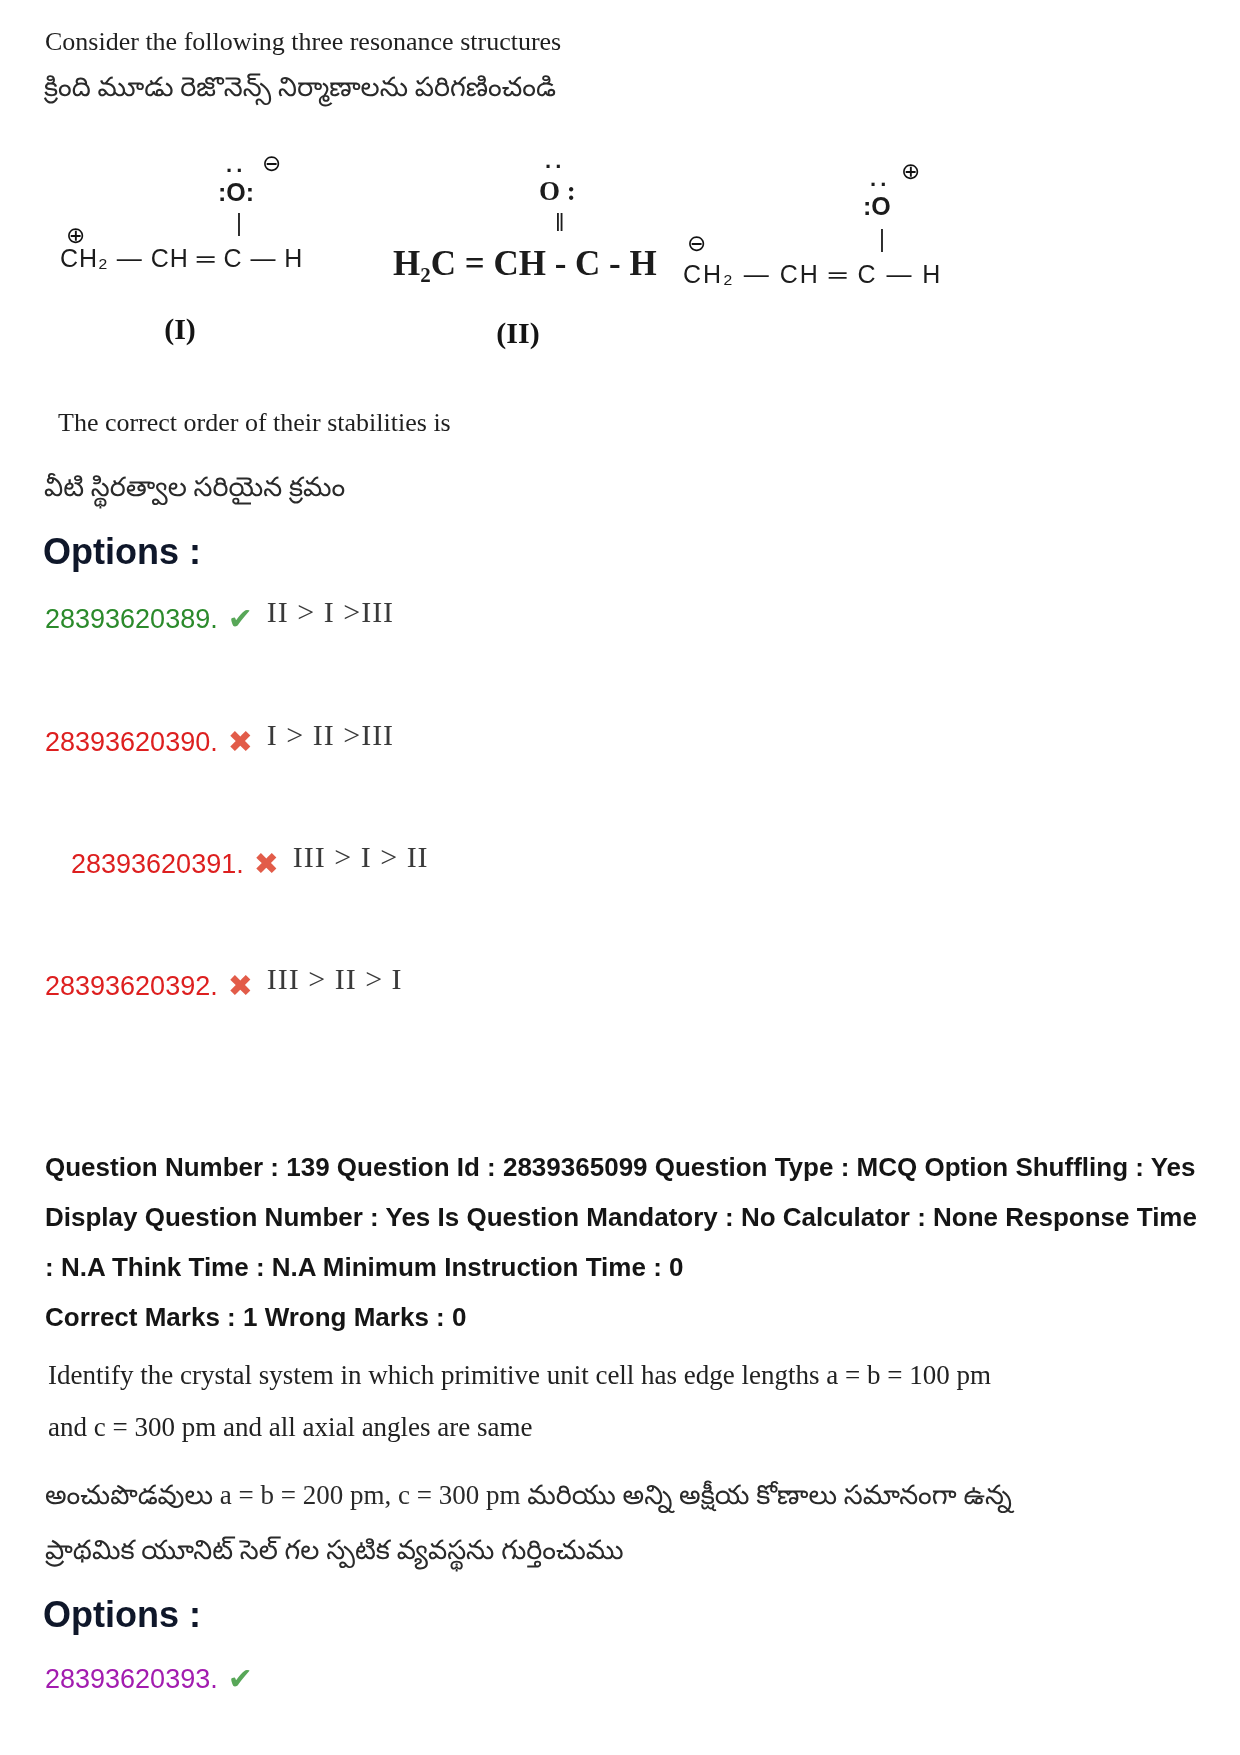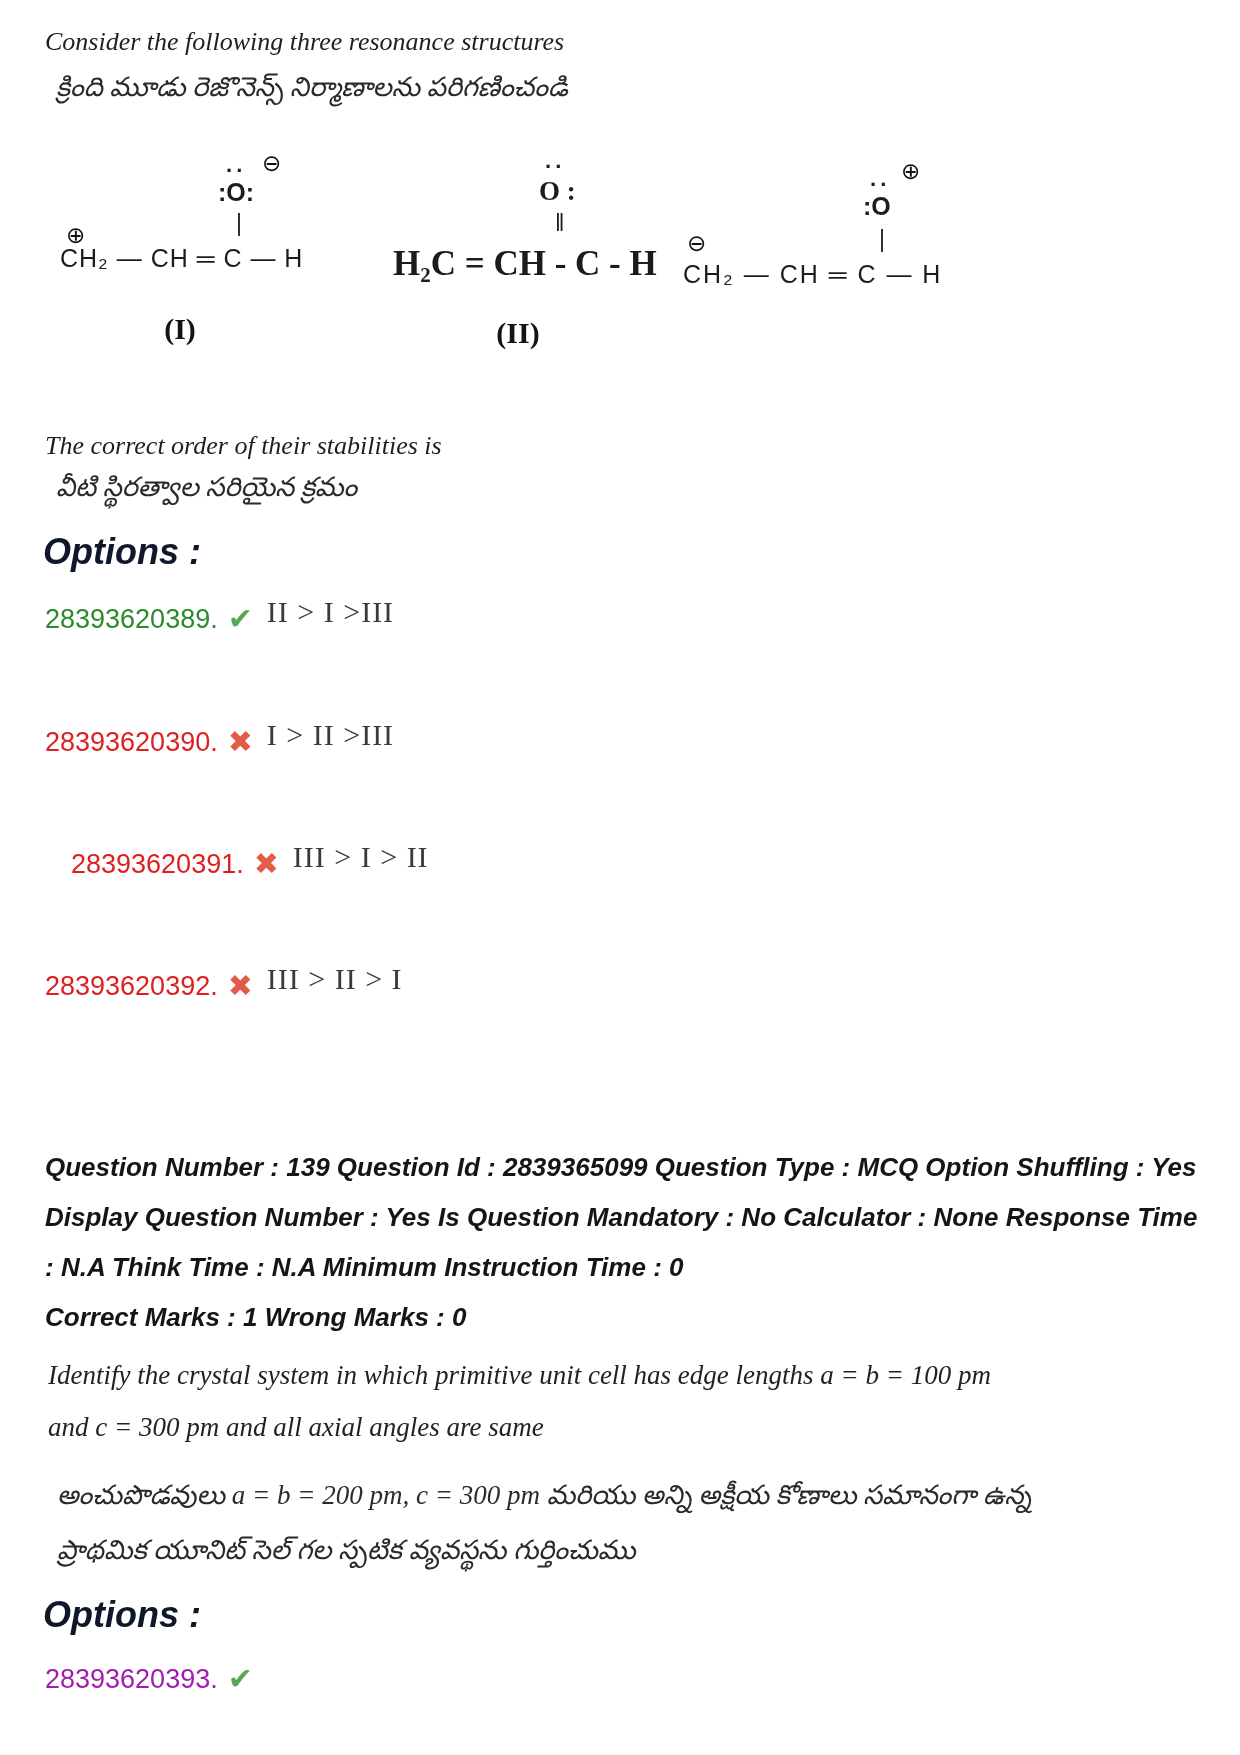--- a/index.html
+++ b/index.html
@@ -1,28 +1,28 @@
 <!DOCTYPE html>
 <html><head>
 <meta charset="utf-8">
 <style>
   html,body{margin:0;padding:0;background:#ffffff;}
   .page{position:relative;width:1240px;height:1755px;background:#ffffff;overflow:hidden;
         font-family:"Liberation Sans","DejaVu Sans",sans-serif;color:#222;}
   .serif{font-family:"Liberation Serif","DejaVu Serif",serif;}
 
-  .abs{position:absolute;font-style:italic;}
+  .abs{position:absolute;}
 
   .q-en{left:45px;font-size:26px;color:#1f1f1f;}
-  .q-te{left:44px;font-size:27px;color:#2a2a2a;margin-left:12px;}
+  .q-te{left:44px;font-size:27px;color:#2a2a2a;}
 
   
   .q1-title-en{top:27px;}
   .q1-title-te{top:72px;}
-  .q1-stem-en{top:431px;}
+  .q1-stem-en{top:408px;margin-left:13px;}
   .q1-stem-te{top:472px;}
 
   .options-label{left:43px;font-size:36px;font-weight:bold;color:#0f172a;}
   .q1-options-label{top:531px;}
   .q2-options-label{top:1594px;}
 
   
   .structure{position:absolute;color:#1c1c1c;}
   .structure span{position:absolute;white-space:nowrap;}
   .chain{font-size:25px;letter-spacing:1px;color:#1c1c1c;}

